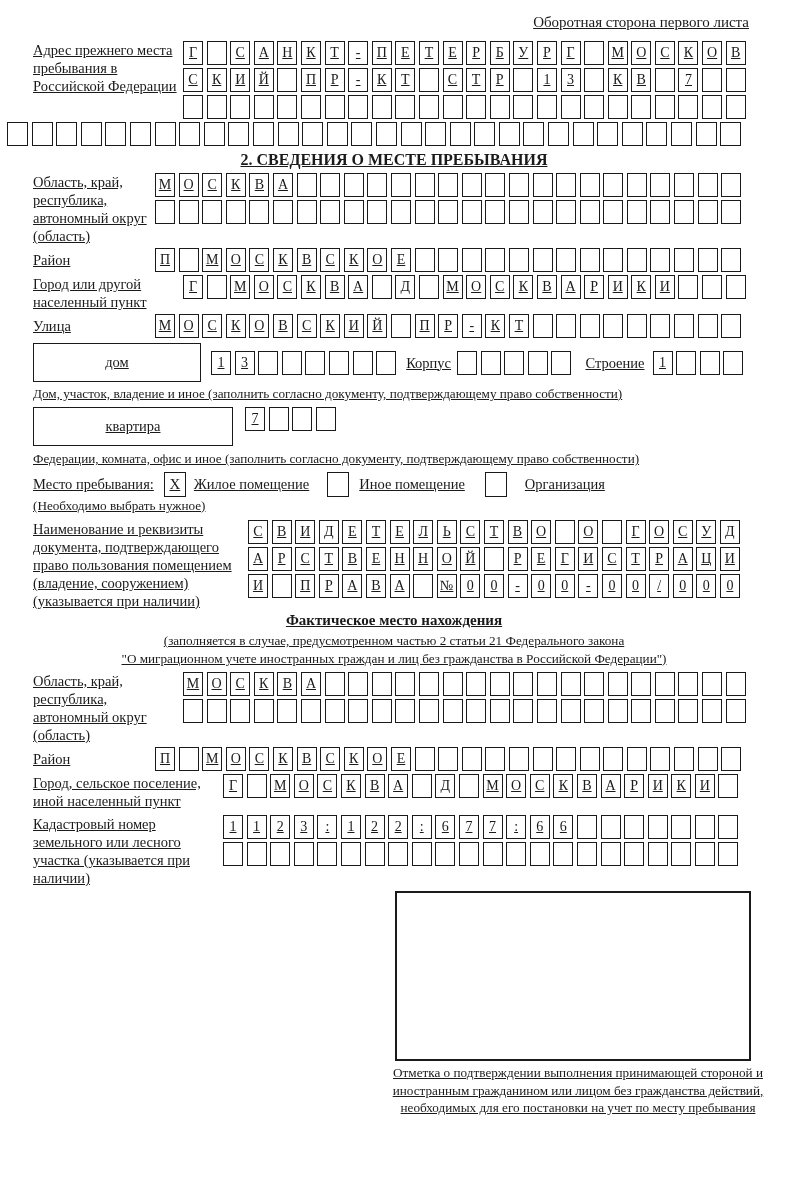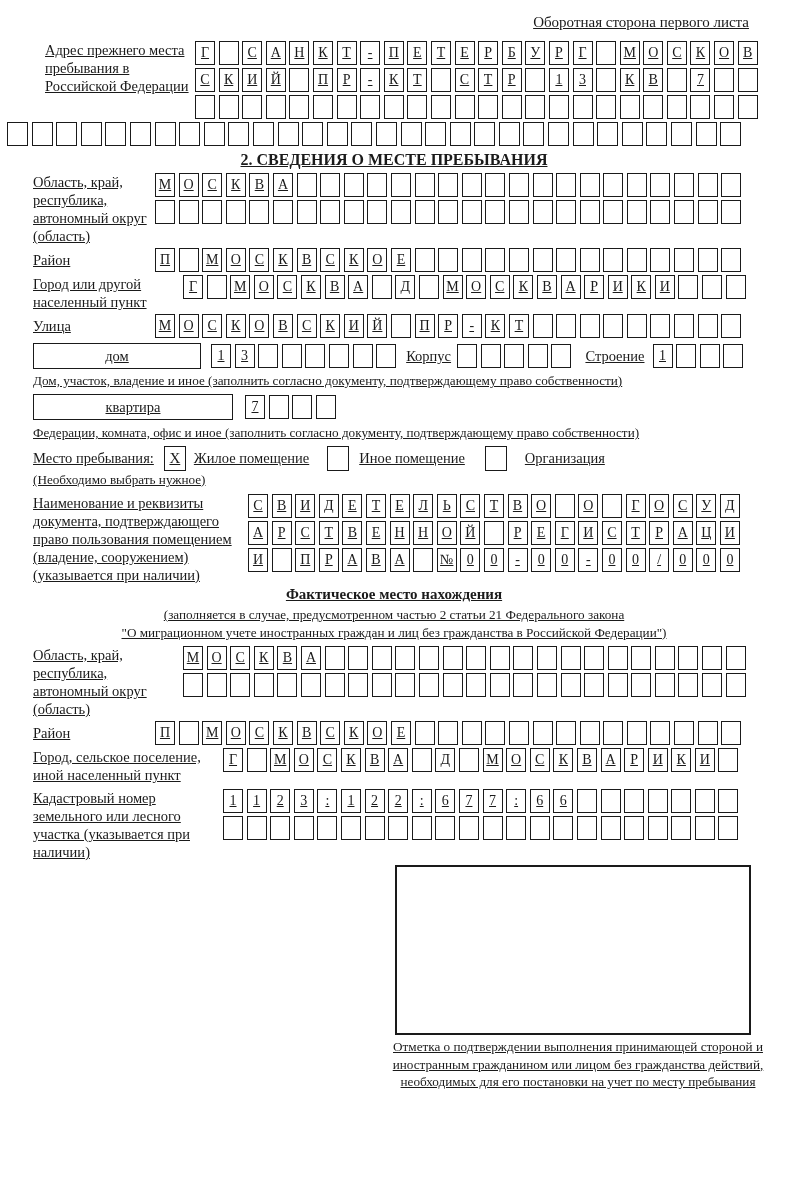--- a/index.html
+++ b/index.html
@@ -19,21 +19,21 @@
     border:1.5px solid #1a1a1a;display:flex;align-items:center;justify-content:center;
     font-size:14px;background:#fff;
   }
   .fullw{margin-left:-26px;margin-top:3px;}
   .fullw .cell{flex:0 0 21px;width:21px;}
   .note{font-size:13.2px;line-height:18px;}
   .note.center{text-align:center;}
   .sec-title{font-size:16px;font-weight:bold;text-align:center;margin:5px 0 4px 0;}
   .sub-title{font-size:15px;font-weight:bold;text-align:center;margin:2px 0 3px 0;}
   .widebox{
-    box-sizing:border-box;border:1.8px solid #1a1a1a;height:26px;
+    box-sizing:border-box;border:1.8px solid #1a1a1a;height:39px;
     display:flex;align-items:center;justify-content:center;font-size:14.5px;background:#fff;
   }
   .inline-lab{font-size:14.5px;line-height:26px;white-space:nowrap;}
   .chk{
     box-sizing:border-box;width:22px;height:25px;border:1.6px solid #1a1a1a;
     display:flex;align-items:center;justify-content:center;font-size:15px;background:#fff;flex:0 0 auto;
   }
   .stay{display:flex;align-items:center;margin-top:3px;}
   .stamp-box{
     box-sizing:border-box;border:2px solid #1a1a1a;width:356px;height:170px;
@@ -46,21 +46,21 @@
   .mt3{margin-top:3px;}.mt4{margin-top:4px;}.mt5{margin-top:5px;}.mt10{margin-top:10px;}
 </style>
 </head>
 <body>
 
 <div class="page">
 
   <div class="hdr-note">Оборотная сторона первого листа</div>
 
   <div class="row mt10">
-    <div class="label" style="width:150px;margin-left:12px;">Адрес прежнего места пребывания в Российской Федерации</div>
+    <div class="label" style="width:150px;">Адрес прежнего места пребывания в Российской Федерации</div>
     <div class="grid">
       <div class="cellrow">
           <span class="cell">Г</span>
           <span class="cell"></span>
           <span class="cell">С</span>
           <span class="cell">А</span>
           <span class="cell">Н</span>
           <span class="cell">К</span>
           <span class="cell">Т</span>
           <span class="cell">-</span>
@@ -345,21 +345,21 @@
     <div class="inline-lab" style="margin:0 8px 0 14px;">Строение</div>
     <div class="cellrow">
         <span class="cell">1</span>
         <span class="cell"></span>
         <span class="cell"></span>
         <span class="cell"></span>
       </div>
   </div>
   <div class="note mt3">Дом, участок, владение и иное (заполнить согласно документу, подтверждающему право собственности)</div>
 
-  <div class="row mt4" style="align-items:center;">
+  <div class="row mt4" style="">
     <div class="widebox" style="width:200px;">квартира</div>
     <div class="cellrow" style="margin-left:12px;">
         <span class="cell">7</span>
         <span class="cell"></span>
         <span class="cell"></span>
         <span class="cell"></span>
       </div>
   </div>
   <div class="note mt4">Федерации, комната, офис и иное (заполнить согласно документу, подтверждающему право собственности)</div>
 

